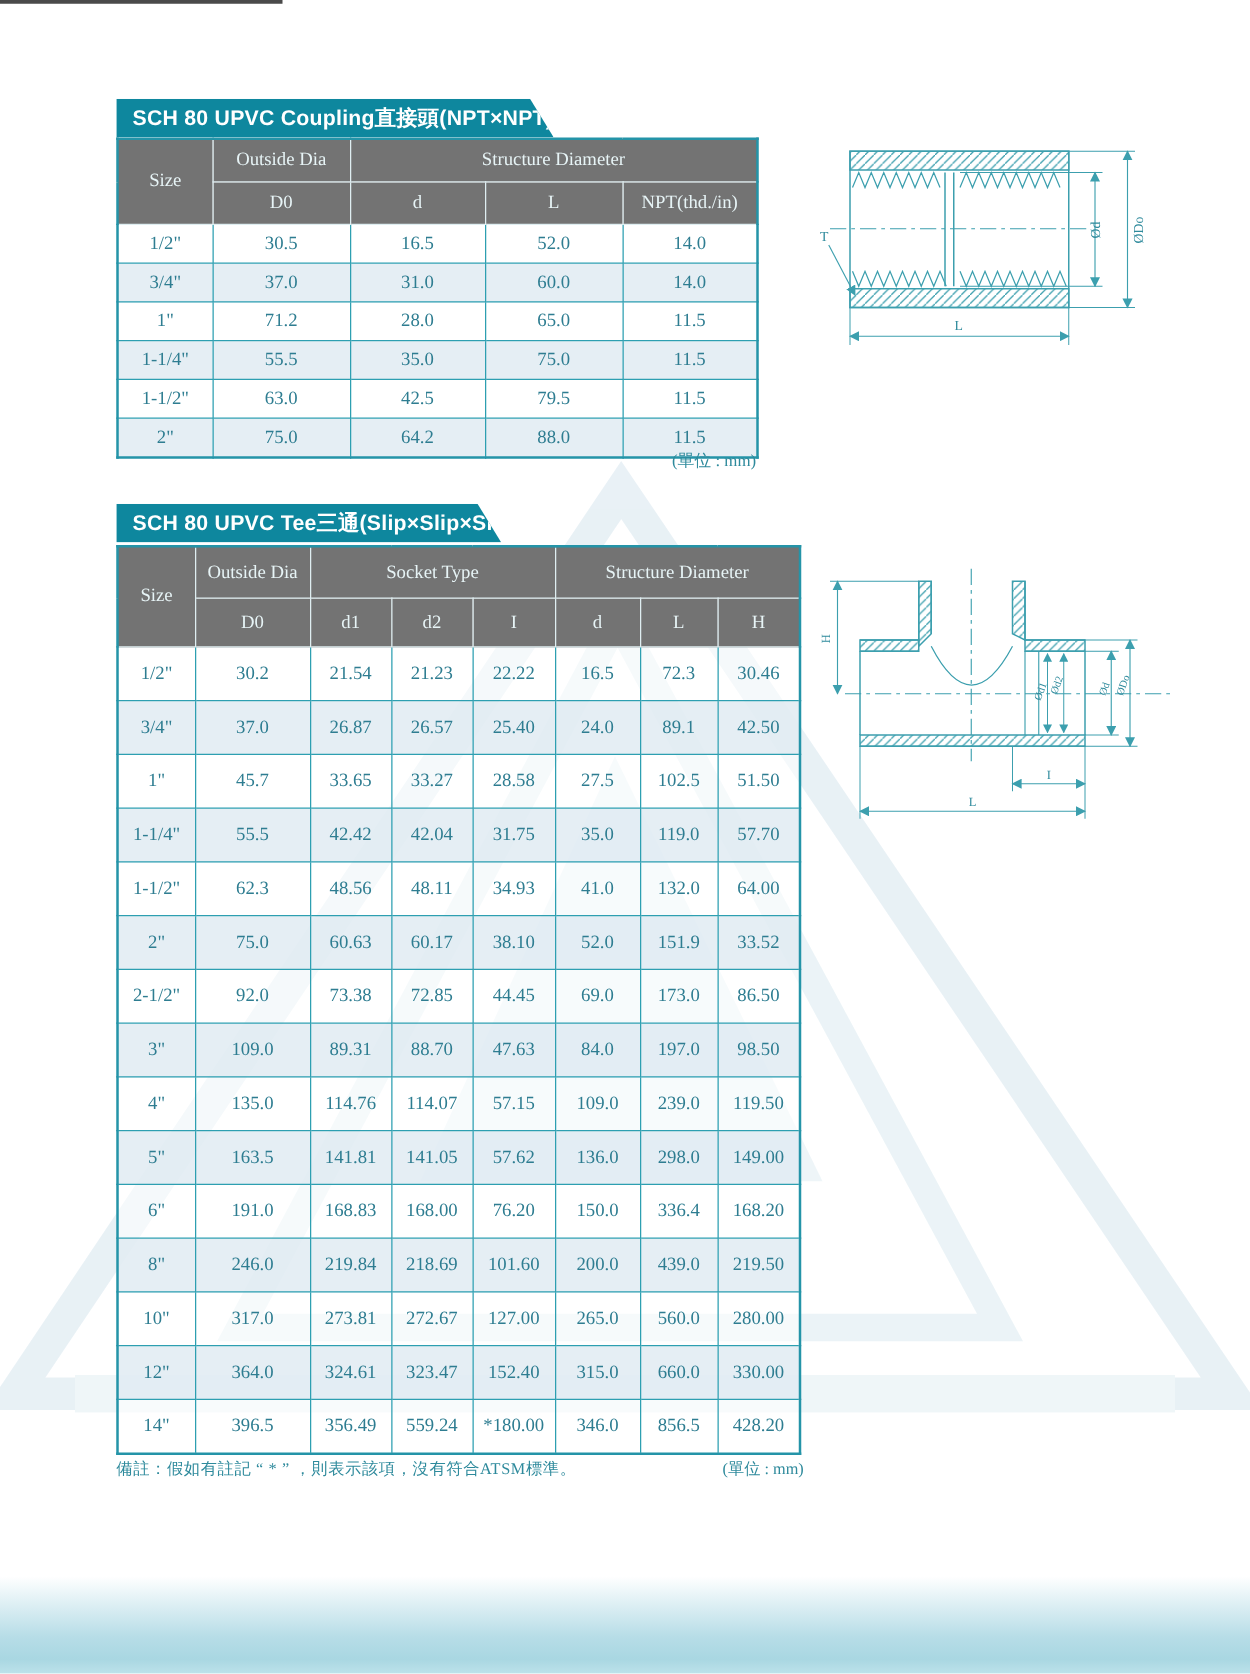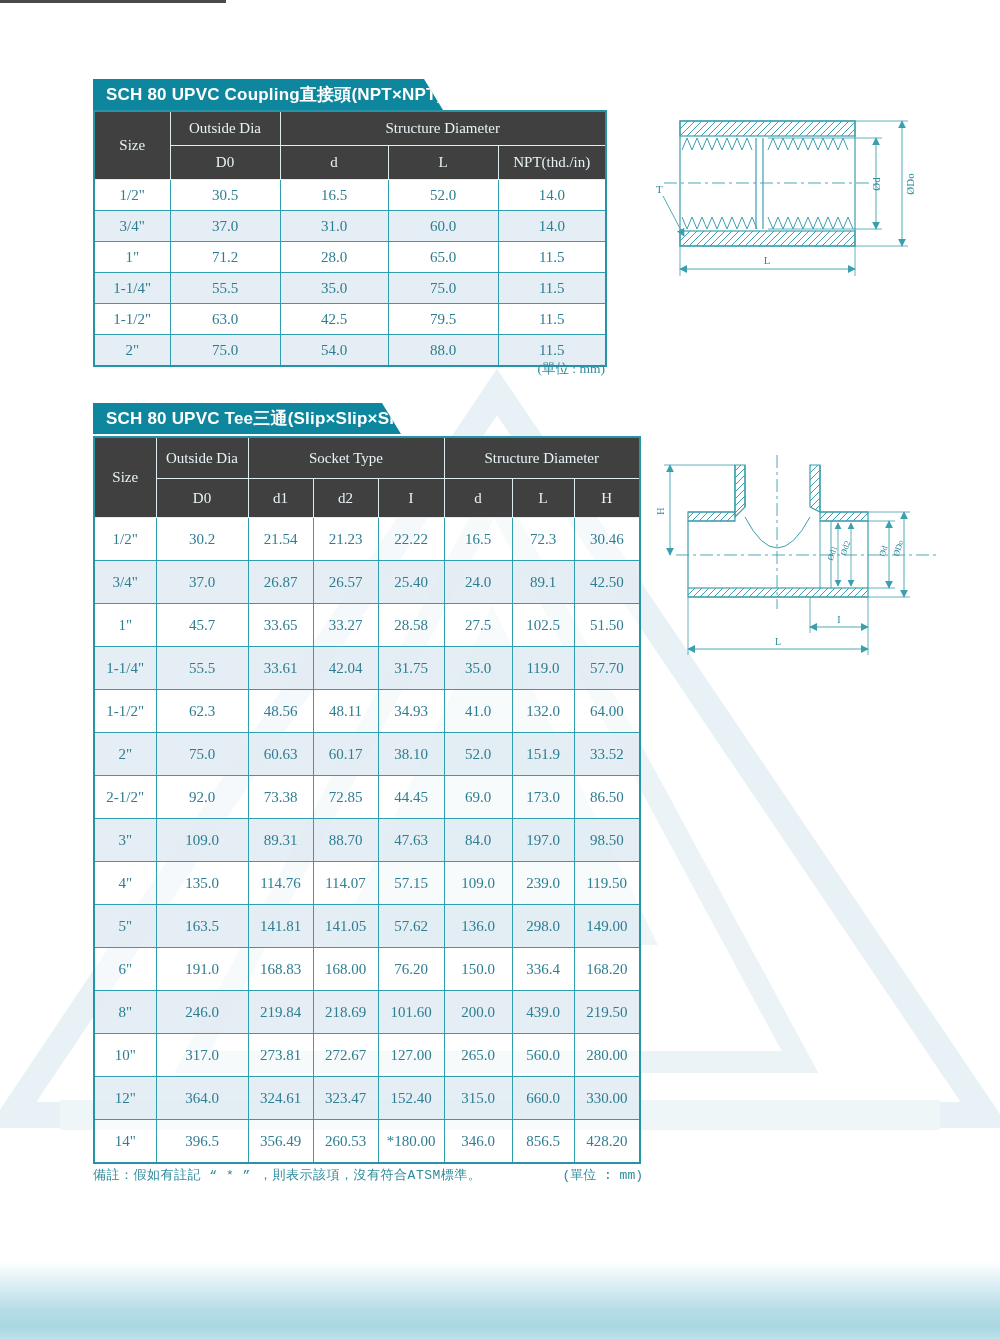--- a/index.html
+++ b/index.html
@@ -17,40 +17,40 @@
   .title-tag{
     position:absolute;z-index:2;height:31px;line-height:31px;
     background:#0e879e;color:#ffffff;font-family:"Liberation Sans",sans-serif;
     font-weight:bold;font-size:17px;padding-left:13px;box-sizing:border-box;
     clip-path:polygon(0 0, calc(100% - 19px) 0, 100% 100%, 0 100%);
     letter-spacing:0.2px;white-space:nowrap;
   }
   table{border-collapse:collapse;table-layout:fixed;border:2px solid #2494a8;}
   th,td{border:1px solid #2d9fb1;text-align:center;vertical-align:middle;padding:0;}
   thead th{
-    background:#404040;color:#e7f4f6;font-weight:normal;
+    background:#737373;color:#e7f4f6;font-weight:normal;
     font-family:"Liberation Serif",serif;border:1px solid #dfeef1;
   }
   .t1 thead th{font-size:15px;}
   .t2 thead th{font-size:15px;}
   tbody td{color:#2e7d91;background:rgba(255,255,255,0.55);}
   .t1 tbody td{font-size:15px;height:30px;}
   .t2 tbody td{font-size:15px;height:42px;}
   tbody tr:nth-child(even) td{background:rgba(225,236,243,0.88);}
   .t1 thead tr:nth-child(1) th{height:33px;}
   .t1 thead tr:nth-child(2) th{height:33px;}
   .t2 thead tr:nth-child(1) th{height:40px;}
   .t2 thead tr:nth-child(2) th{height:38px;}
   .unit-note{
     position:absolute;z-index:1;color:#2e8a9c;font-size:13.5px;
     font-family:"Liberation Serif",serif;
   }
   .footline{
     position:absolute;z-index:1;display:flex;justify-content:space-between;
-    color:#2e8a9c;font-size:13px;font-family:Liberation Mono, monospace;letter-spacing:0.5px;
+    color:#2e8a9c;font-size:13px;font-family:Liberation Serif, serif;letter-spacing:0.5px;
   }
   svg text{fill:#2e8a9c;font-family:"Liberation Serif",serif;}
   .draw{position:absolute;z-index:1;}
 </style>
 </head>
 <body>
 
 <div class="page">
 
   <div class="topline"></div>
@@ -120,21 +120,21 @@
           <tr>
             <td>1-1/2"</td>
             <td>63.0</td>
             <td>42.5</td>
             <td>79.5</td>
             <td>11.5</td>
           </tr>
           <tr>
             <td>2"</td>
             <td>75.0</td>
-            <td>54.0</td>
+            <td>64.2</td>
             <td>88.0</td>
             <td>11.5</td>
           </tr>
         </tbody>
     </table>
   </div>
 
   <div class="unit-note" style="left:93px;top:360px;width:512px;text-align:right;">(單位 : mm)</div>
 
   <svg class="draw" style="left:650px;top:96px;" width="330" height="200" viewBox="0 0 330 200">
@@ -240,21 +240,21 @@
             <td>33.65</td>
             <td>33.27</td>
             <td>28.58</td>
             <td>27.5</td>
             <td>102.5</td>
             <td>51.50</td>
           </tr>
           <tr>
             <td>1-1/4"</td>
             <td>55.5</td>
-            <td>33.61</td>
+            <td>42.42</td>
             <td>42.04</td>
             <td>31.75</td>
             <td>35.0</td>
             <td>119.0</td>
             <td>57.70</td>
           </tr>
           <tr>
             <td>1-1/2"</td>
             <td>62.3</td>
             <td>48.56</td>
@@ -351,21 +351,21 @@
             <td>323.47</td>
             <td>152.40</td>
             <td>315.0</td>
             <td>660.0</td>
             <td>330.00</td>
           </tr>
           <tr>
             <td>14"</td>
             <td>396.5</td>
             <td>356.49</td>
-            <td>260.53</td>
+            <td>559.24</td>
             <td>*180.00</td>
             <td>346.0</td>
             <td>856.5</td>
             <td>428.20</td>
           </tr>
         </tbody>
     </table>
   </div>
 
   <div class="footline" style="left:93px;top:1166px;width:550px;">

